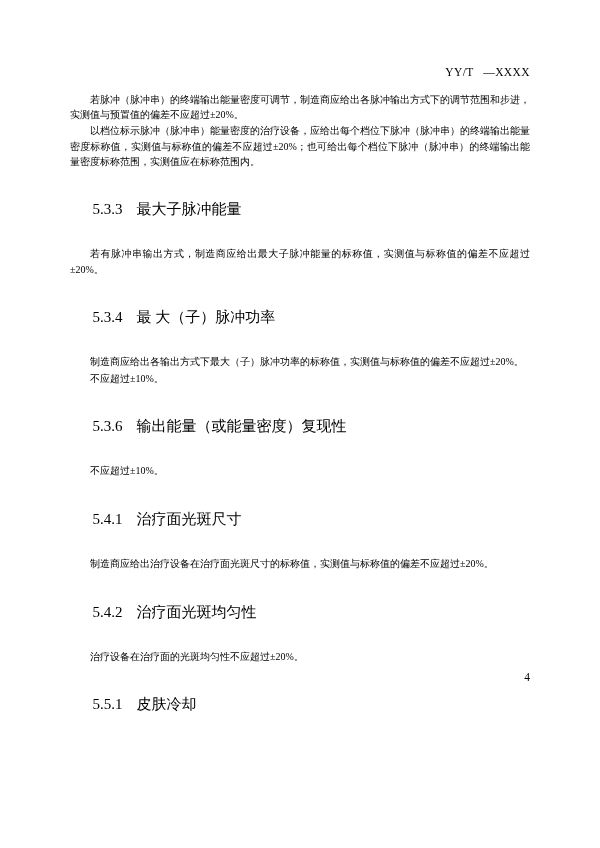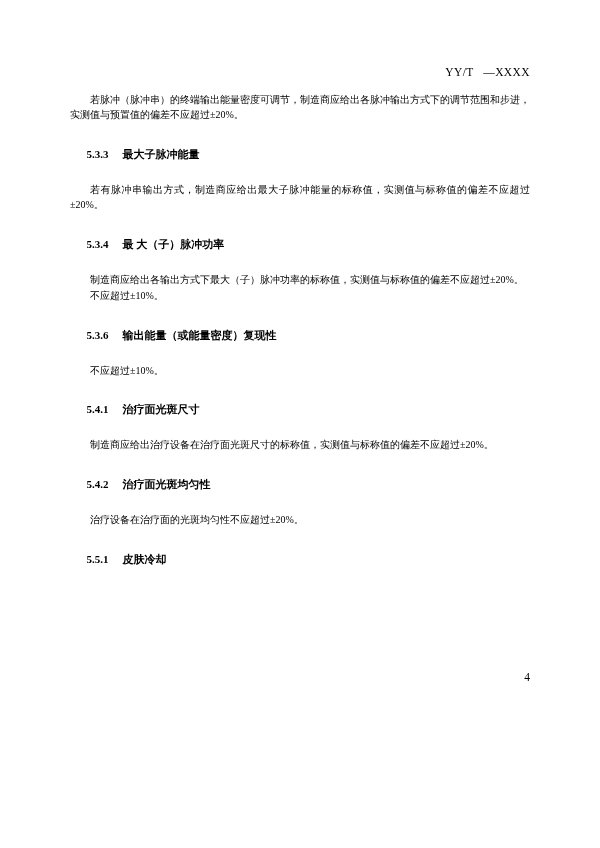--- a/index.html
+++ b/index.html
@@ -43,22 +43,22 @@
     font-size: 10px;
     line-height: 1.52;
     text-align: justify;
     text-justify: inter-ideograph;
   }
   .body-para {
     text-indent: 2em;
     margin-bottom: 1px;
   }
   .heading {
-    font-weight: bold;
-    font-size: 11px;
+    font-weight: normal;
+    font-size: 15px;
     margin-top: 7px;
     margin-bottom: 3px;
     line-height: 1.5;
     white-space: pre;
   }
   .heading .num {
     display: inline-block;
   }
   .heading .gap-sm {
     display: inline-block;
@@ -78,20 +78,21 @@
 </head>
 <body>
 
 <div class="page">
 
   <div class="header">YY/T   —XXXX</div>
 
   <div class="content">
 
     <p class="body-para">若脉冲（脉冲串）的终端输出能量密度可调节，制造商应给出各脉冲输出方式下的调节范围和步进，实测值与预置值的偏差不应超过±20%。</p>
+    <p class="body-para">以档位标示脉冲（脉冲串）能量密度的治疗设备，应给出每个档位下脉冲（脉冲串）的终端输出能量密度标称值，实测值与标称值的偏差不应超过±20%；也可给出每个档位下脉冲（脉冲串）的终端输出能量密度标称范围，实测值应在标称范围内。</p>
 
     <div class="heading">
       <span class="num">5.3.3</span><span class="gap-sm"></span><span>最大子脉冲能量</span>
     </div>
     <p class="body-para">若有脉冲串输出方式，制造商应给出最大子脉冲能量的标称值，实测值与标称值的偏差不应超过±20%。</p>
 
     <div class="heading">
       <span class="num">5.3.4</span><span class="gap-sm"></span><span>最 大（子）脉冲功率</span>
     </div>
     <p class="body-para">制造商应给出各输出方式下最大（子）脉冲功率的标称值，实测值与标称值的偏差不应超过±20%。</p>

